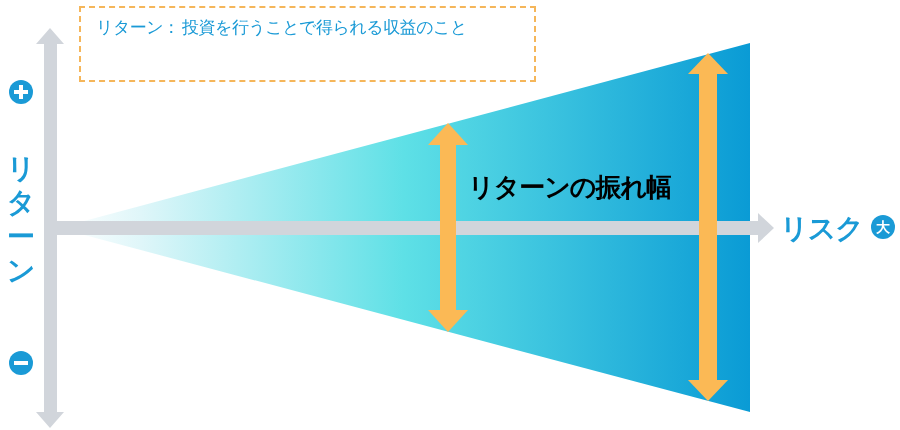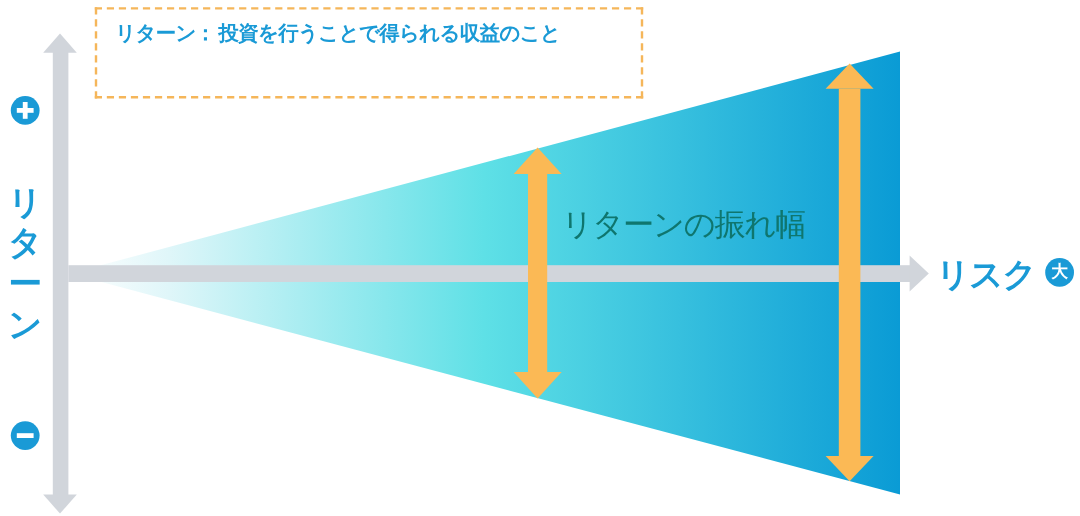--- a/index.html
+++ b/index.html
@@ -1,26 +1,26 @@
 <!DOCTYPE html>
 <html><head>
 <meta charset="utf-8">
 <style>
   html,body{margin:0;padding:0;background:#ffffff;}
   body{width:900px;height:430px;position:relative;overflow:hidden;font-family:"DejaVu Sans","Liberation Sans",sans-serif;}
   svg.stage{position:absolute;left:0;top:0;}
   .legend{position:absolute;left:79px;top:6px;width:457px;height:76px;border:2px dashed #f5b65a;box-sizing:border-box;}
-  .legend-row{position:absolute;left:15px;font-size:17px;font-weight:bold;color:#1a9ad6;white-space:nowrap;letter-spacing:-0.5px;}
+  .legend-row{position:absolute;left:15px;font-size:17px;font-weight:normal;color:#1a9ad6;white-space:nowrap;letter-spacing:-0.5px;}
   .legend-row .term{display:inline-block;width:64px;}
   .legend-row .colon{display:inline-block;width:22px;text-align:center;}
   .row1{top:8px;}
   .row2{top:40px;}
   .vlabel{position:absolute;left:4px;top:152px;width:34px;font-size:28px;font-weight:bold;color:#1a9ad6;text-align:center;line-height:34px;}
   .vlabel span{display:block;}
-  .center-label{position:absolute;left:468px;top:170px;font-size:26px;font-weight:normal;color:#0f766e;white-space:nowrap;letter-spacing:-1px;}
+  .center-label{position:absolute;left:468px;top:170px;font-size:26px;font-weight:bold;color:#000000;white-space:nowrap;letter-spacing:-1px;}
   .x-label{position:absolute;left:780px;top:210px;font-size:28px;font-weight:bold;color:#1a9ad6;white-space:nowrap;letter-spacing:-1px;}
   .badge{position:absolute;width:24px;height:24px;border-radius:50%;background:#1a9ad6;color:#fff;font-weight:bold;text-align:center;line-height:24px;font-size:18px;}
   .plus{left:9px;top:80px;}
   .minus{left:9px;top:351px;}
   .big{left:871px;top:215px;font-size:14px;}
   .plus::before,.plus::after,.minus::before{content:"";position:absolute;background:#fff;}
   .plus::before{left:5px;top:10px;width:14px;height:4px;}
   .plus::after{left:10px;top:5px;width:4px;height:14px;}
   .minus::before{left:5px;top:10px;width:14px;height:4px;}
 </style>

